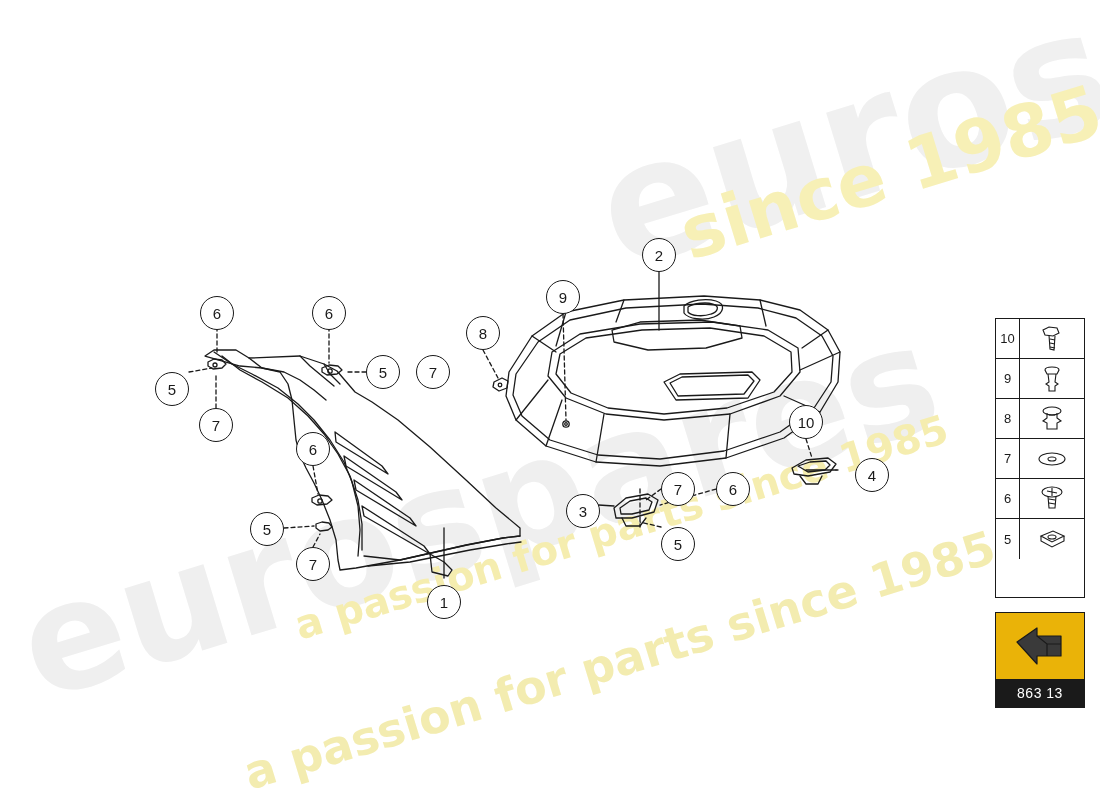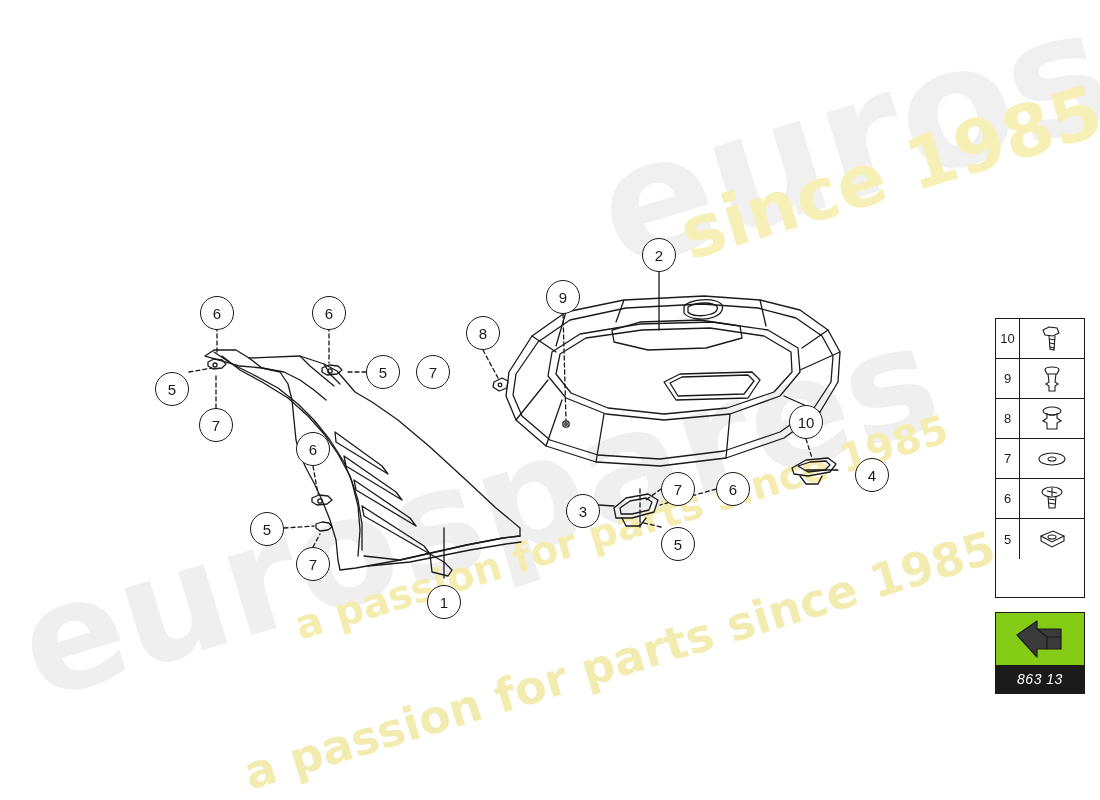--- a/index.html
+++ b/index.html
@@ -84,28 +84,27 @@
     height: 100%;
     display: flex;
     align-items: center;
     justify-content: center;
   }
   .partnum-box {
     position: absolute;
     left: 995px;
     top: 612px;
     width: 90px;
-    height: 82px;
+    height: 96px;
     border: 1.3px solid #1a1a1a;
-    background: #84cc16;
+    background: #eab308;
     box-sizing: border-box;
     z-index: 6;
     display: flex;
     flex-direction: column;
-    font-style: italic;
   }
   .partnum-icon {
     flex: 1;
     display: flex;
     align-items: center;
     justify-content: center;
   }
   .partnum-label {
     height: 28px;
     background: #1a1a1a;

